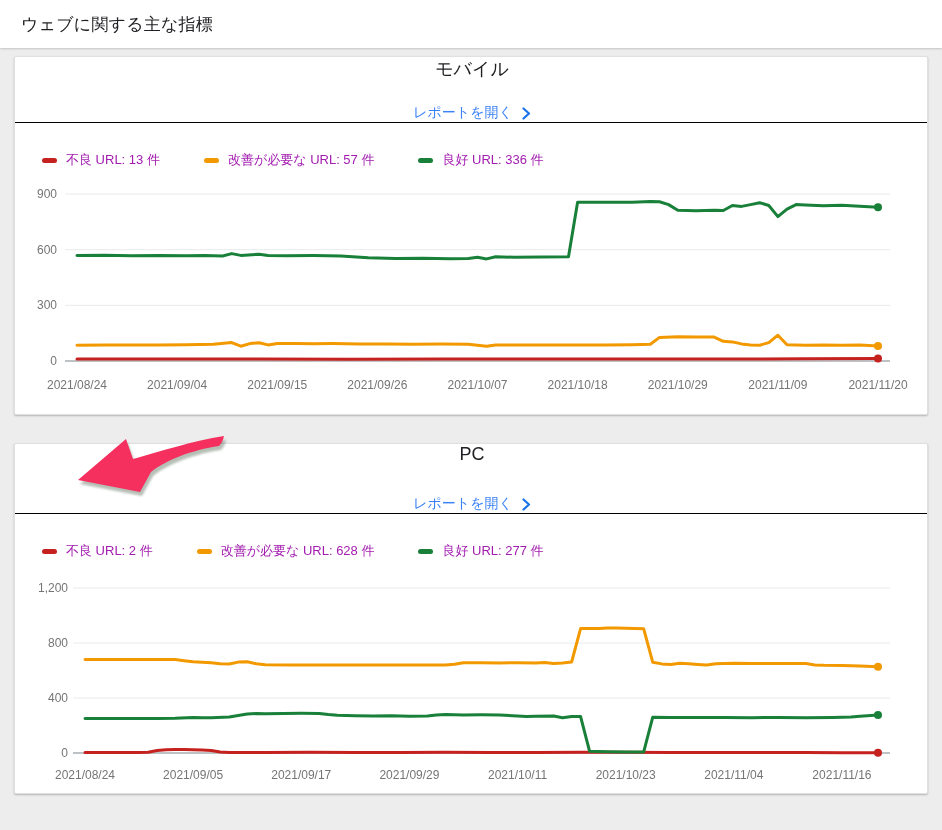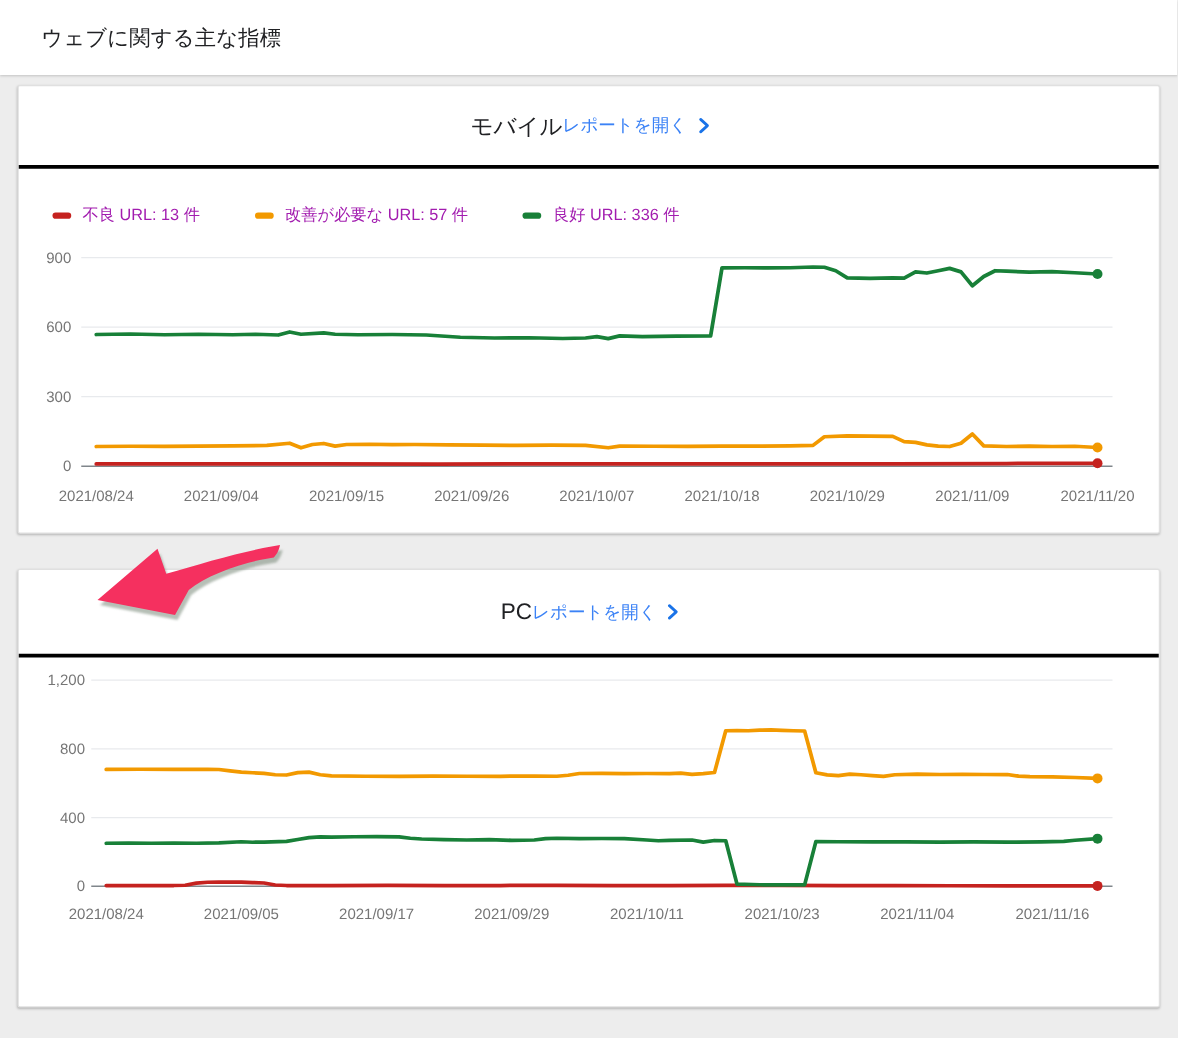--- a/index.html
+++ b/index.html
@@ -3,34 +3,34 @@
 <meta charset="utf-8">
 <style>
   html,body{margin:0;padding:0}
   body{
     width:942px;height:830px;position:relative;overflow:hidden;
     background:#ededed;
     font-family:"Liberation Sans","DejaVu Sans",sans-serif;
     -webkit-font-smoothing:antialiased;
   }
   .topbar{
-    background:#ffffff;height:60px;display:flex;align-items:center;
-    padding:0 33px;box-sizing:border-box;box-shadow:0 1px 2px rgba(0,0,0,.18);
+    background:#ffffff;height:48px;display:flex;align-items:center;
+    padding:0 21px;box-sizing:border-box;box-shadow:0 1px 2px rgba(0,0,0,.18);
     position:relative;z-index:1;
   }
   .page-title{font-size:17px;color:#202124;letter-spacing:.2px}
   .card{
     background:#ffffff;margin:0 14px;border:1px solid #e0e0e0;border-radius:2px;
     box-shadow:0 1px 2px rgba(0,0,0,.24);box-sizing:border-box;position:relative;
   }
   .card-mobile{margin-top:8px;height:359px}
   .card-pc{margin-top:28px;height:351px;margin-bottom:24px}
   .card-header{
-    display:flex;align-items:center;justify-content:center;
-    padding:0 24px 0 26px;border-bottom:3px solid #000000;box-sizing:border-box;
+    display:flex;align-items:center;justify-content:space-between;
+    padding:0 24px 0 26px;border-bottom:1px solid #000000;box-sizing:border-box;flex-direction:column;
   }
   .card-mobile .card-header{height:66px}
   .card-pc .card-header{height:70px}
   .card-title{font-size:18px;color:#202124}
   .report-link{
     display:flex;align-items:center;gap:9px;font-size:14px;color:#3b82f6;
     cursor:pointer;text-decoration:none;white-space:nowrap;
   }
   .chev{display:block}
   .chev polyline{stroke:#1a73e8;stroke-width:2.2;fill:none;stroke-linecap:round;stroke-linejoin:round}
@@ -111,20 +111,34 @@
 <div class="card card-pc">
   <div class="card-header">
     <span class="card-title">PC</span>
     <a class="report-link">
       <span>レポートを開く</span>
       <svg class="chev" width="9" height="13" viewBox="0 0 9 13">
           <polyline points="1.5,1.5 7,6.5 1.5,11.5"></polyline>
         </svg>
     </a>
   </div>
+  <div class="legend">
+    <div class="legend-item">
+      <span class="swatch" style="background: rgb(197, 34, 31);"></span>
+      <span>不良 URL: 2 件</span>
+    </div>
+    <div class="legend-item">
+      <span class="swatch" style="background: rgb(242, 153, 0);"></span>
+      <span>改善が必要な URL: 628 件</span>
+    </div>
+    <div class="legend-item">
+      <span class="swatch" style="background: rgb(24, 128, 56);"></span>
+      <span>良好 URL: 277 件</span>
+    </div>
+  </div>
   <svg class="chart" width="912" height="220" viewBox="0 0 912 220">
       <line x1="58" x2="875" y1="183" y2="183" class="axisline"></line>
       <text x="53" y="187" class="tick ytick">0</text>
       <line x1="58" x2="875" y1="128" y2="128" class="gridline"></line>
       <text x="53" y="132" class="tick ytick">400</text>
       <line x1="58" x2="875" y1="73" y2="73" class="gridline"></line>
       <text x="53" y="77" class="tick ytick">800</text>
       <line x1="58" x2="875" y1="18" y2="18" class="gridline"></line>
       <text x="53" y="22" class="tick ytick">1,200</text>
       <text x="70" y="209" class="tick xtick">2021/08/24</text>

